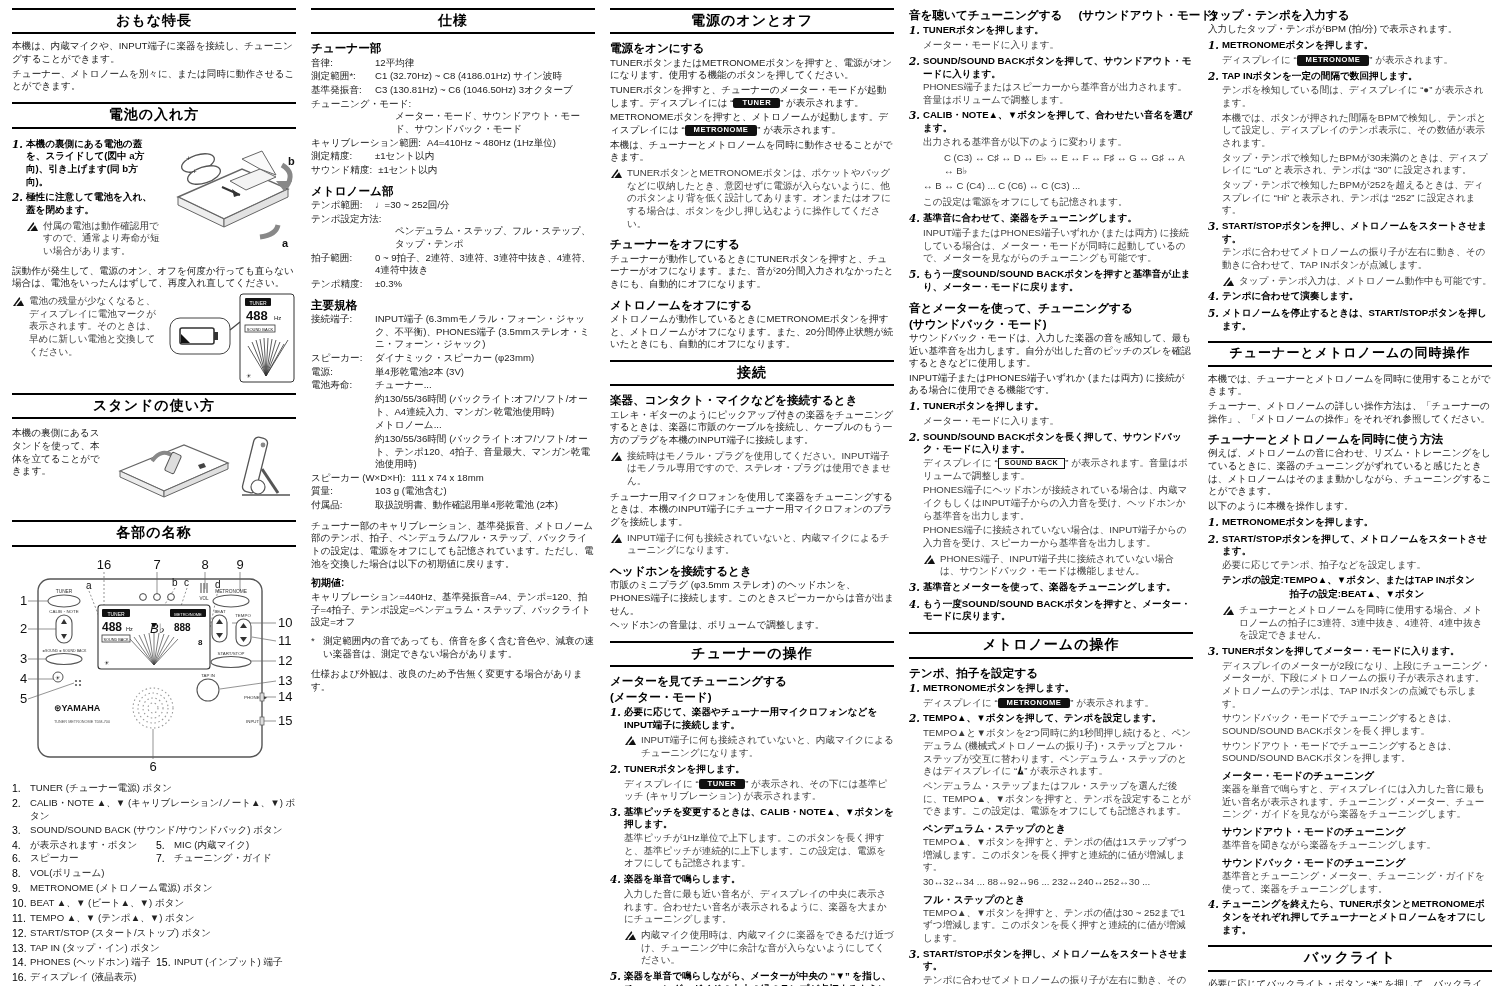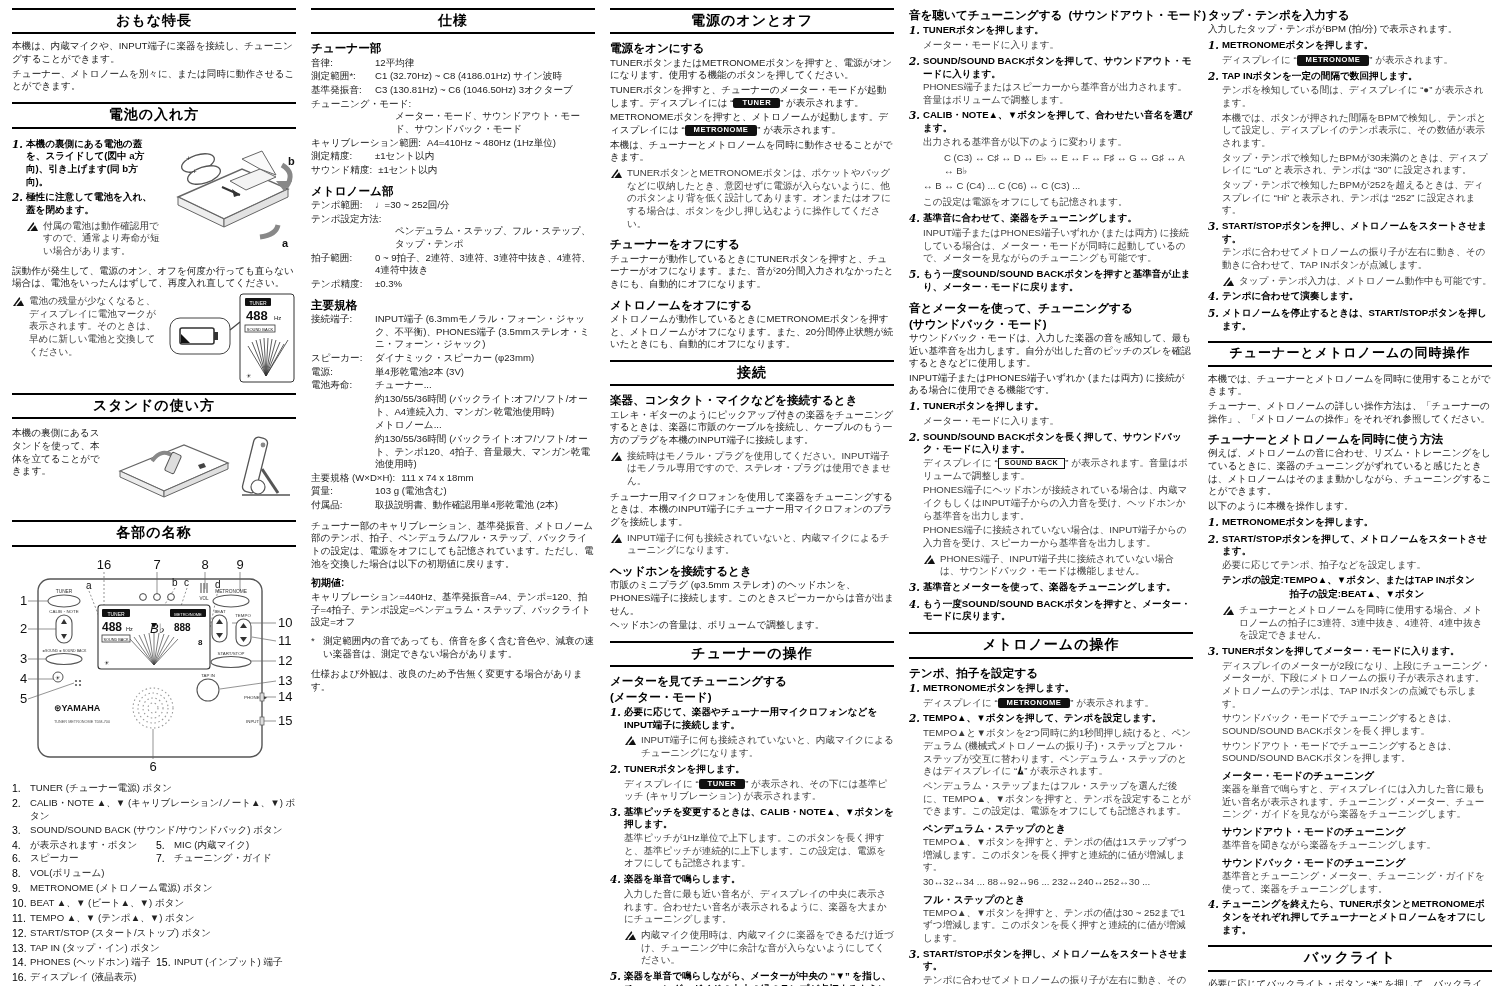--- a/index.html
+++ b/index.html
@@ -423,21 +423,21 @@
       </div>
     <div class="srow">
         <span class="sl"></span>
         <span class="sv">メトロノーム...</span>
       </div>
     <div class="srow">
         <span class="sl"></span>
         <span class="sv">約130/55/36時間 (バックライト:オフ/ソフト/オート、テンポ120、4拍子、音量最大、マンガン乾電池使用時)</span>
       </div>
     <div class="srow">
-        <span class="sl auto">主要規格 (W×D×H):</span>
+        <span class="sl auto">スピーカー (W×D×H):</span>
         <span class="sv">111 x 74 x 18mm</span>
       </div>
     <div class="srow">
         <span class="sl">質量:</span>
         <span class="sv">103 g (電池含む)</span>
       </div>
     <div class="srow">
         <span class="sl">付属品:</span>
         <span class="sv">取扱説明書、動作確認用単4形乾電池 (2本)</span>
       </div>
@@ -530,21 +530,21 @@
       <span>内蔵マイク使用時は、内蔵マイクに楽器をできるだけ近づけ、チューニング中に余計な音が入らないようにしてください。</span>
       </div>
     <div class="step">
         <span class="sn">5.</span>
         <span class="st">楽器を単音で鳴らしながら、メーターが中央の “▼” を指し、チューニング・ガイドの中央の緑のランプが点灯するようにチューニングします。</span>
       </div>
 
   </div>
 
   <div class="col">
-    <div style="display:flex;gap:6px;white-space:nowrap;margin-top:2px;">
+    <div style="display:flex;gap:16px;white-space:nowrap;margin-top:2px;">
       <span class="sub" style="margin:0;">音を聴いてチューニングする</span>
       <span class="sub" style="margin:0;">(サウンドアウト・モード)</span>
     </div>
     <div class="step">
         <span class="sn">1.</span>
         <span class="st">TUNERボタンを押します。</span>
       </div>
     <div class="sb">メーター・モードに入ります。</div>
     <div class="step">
         <span class="sn">2.</span>

